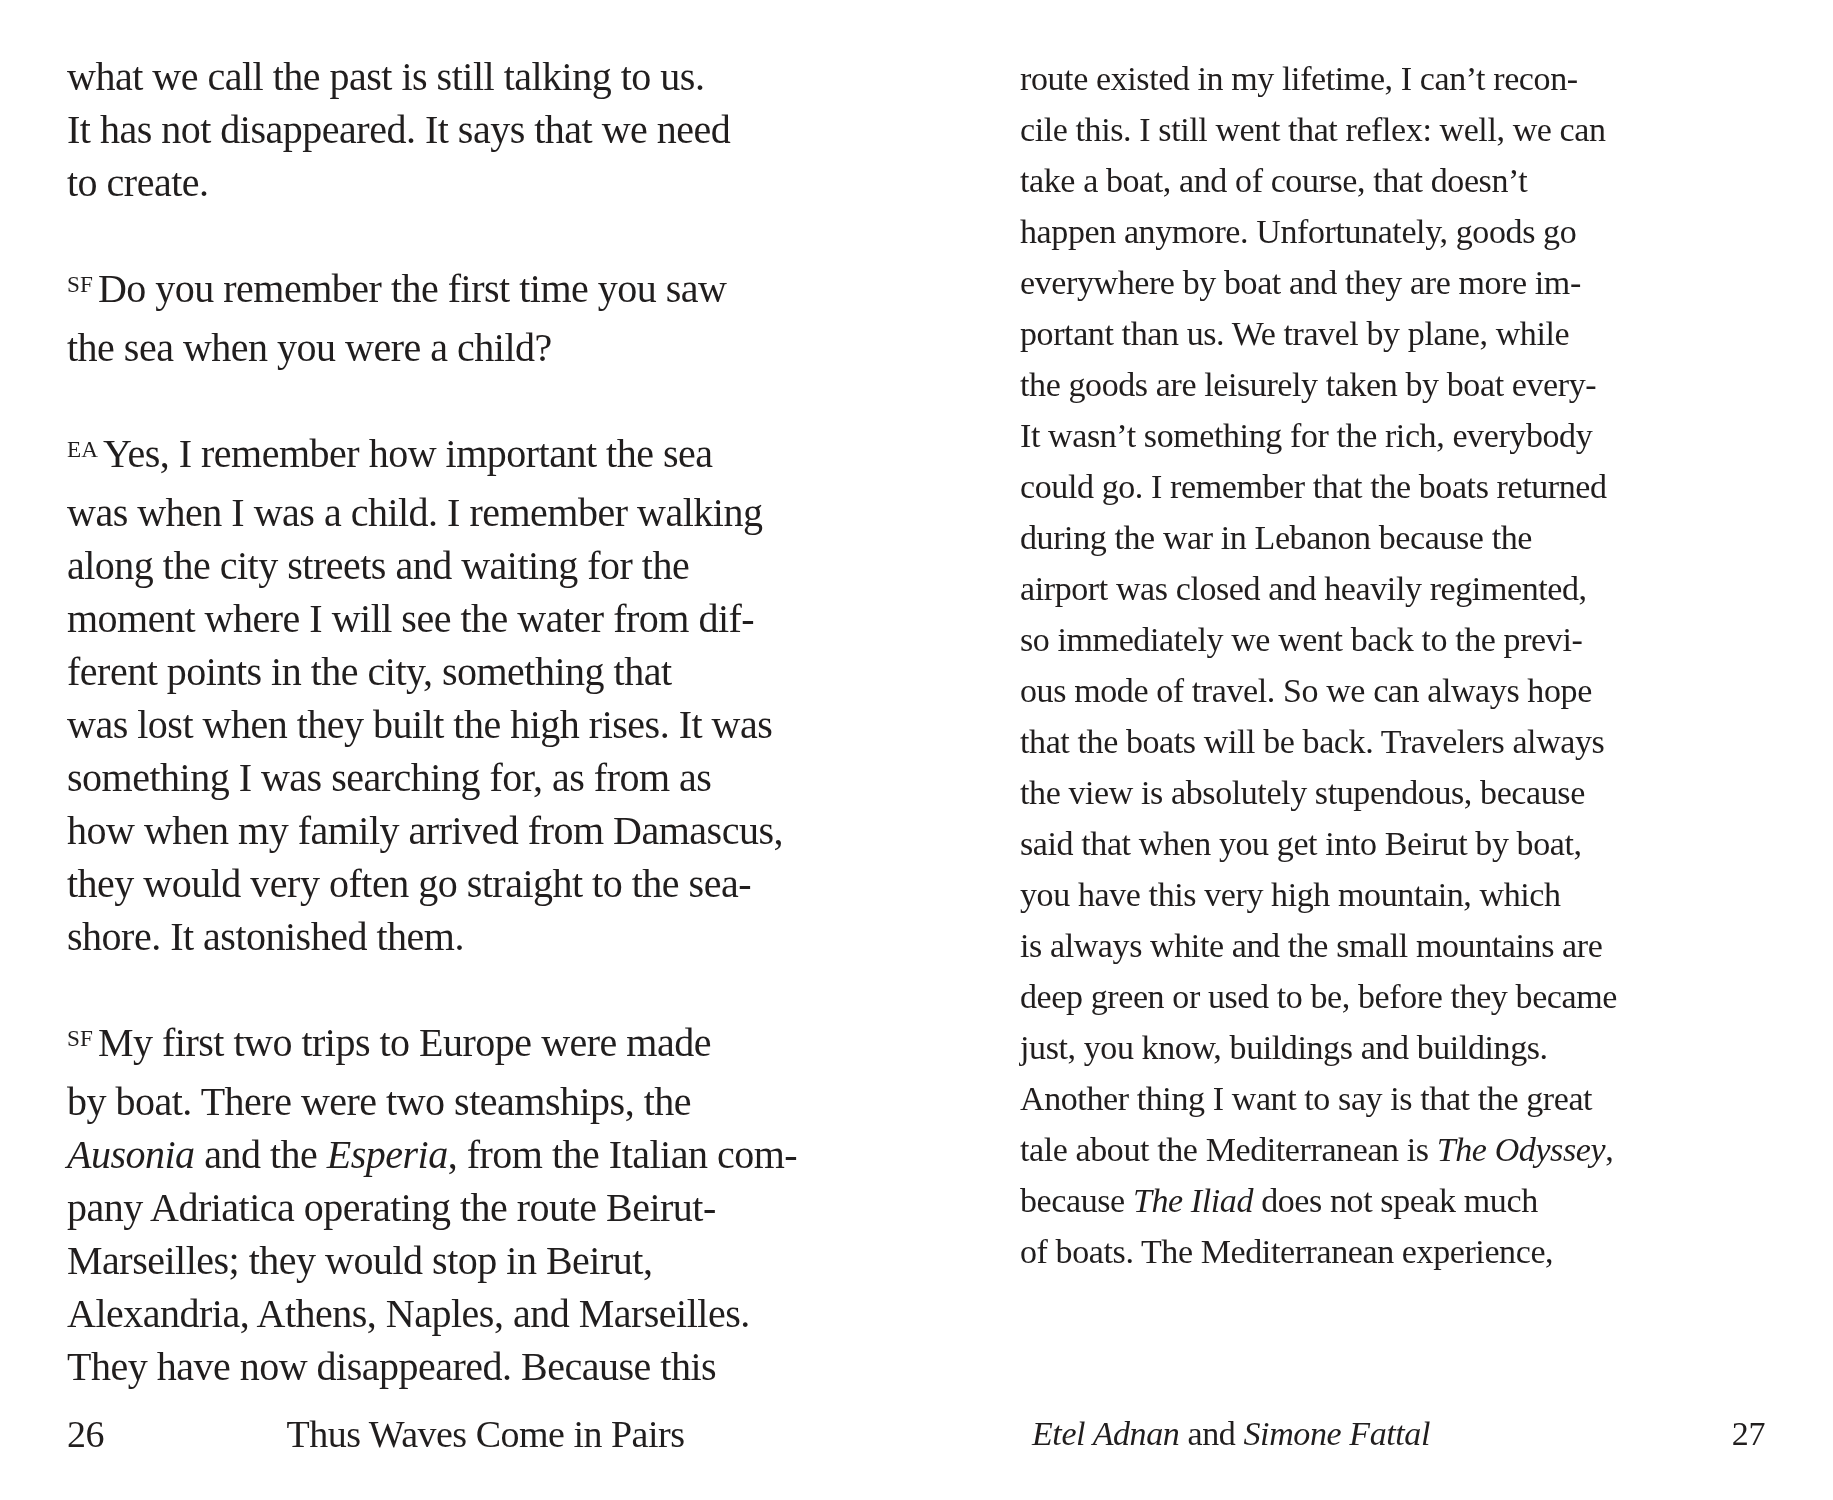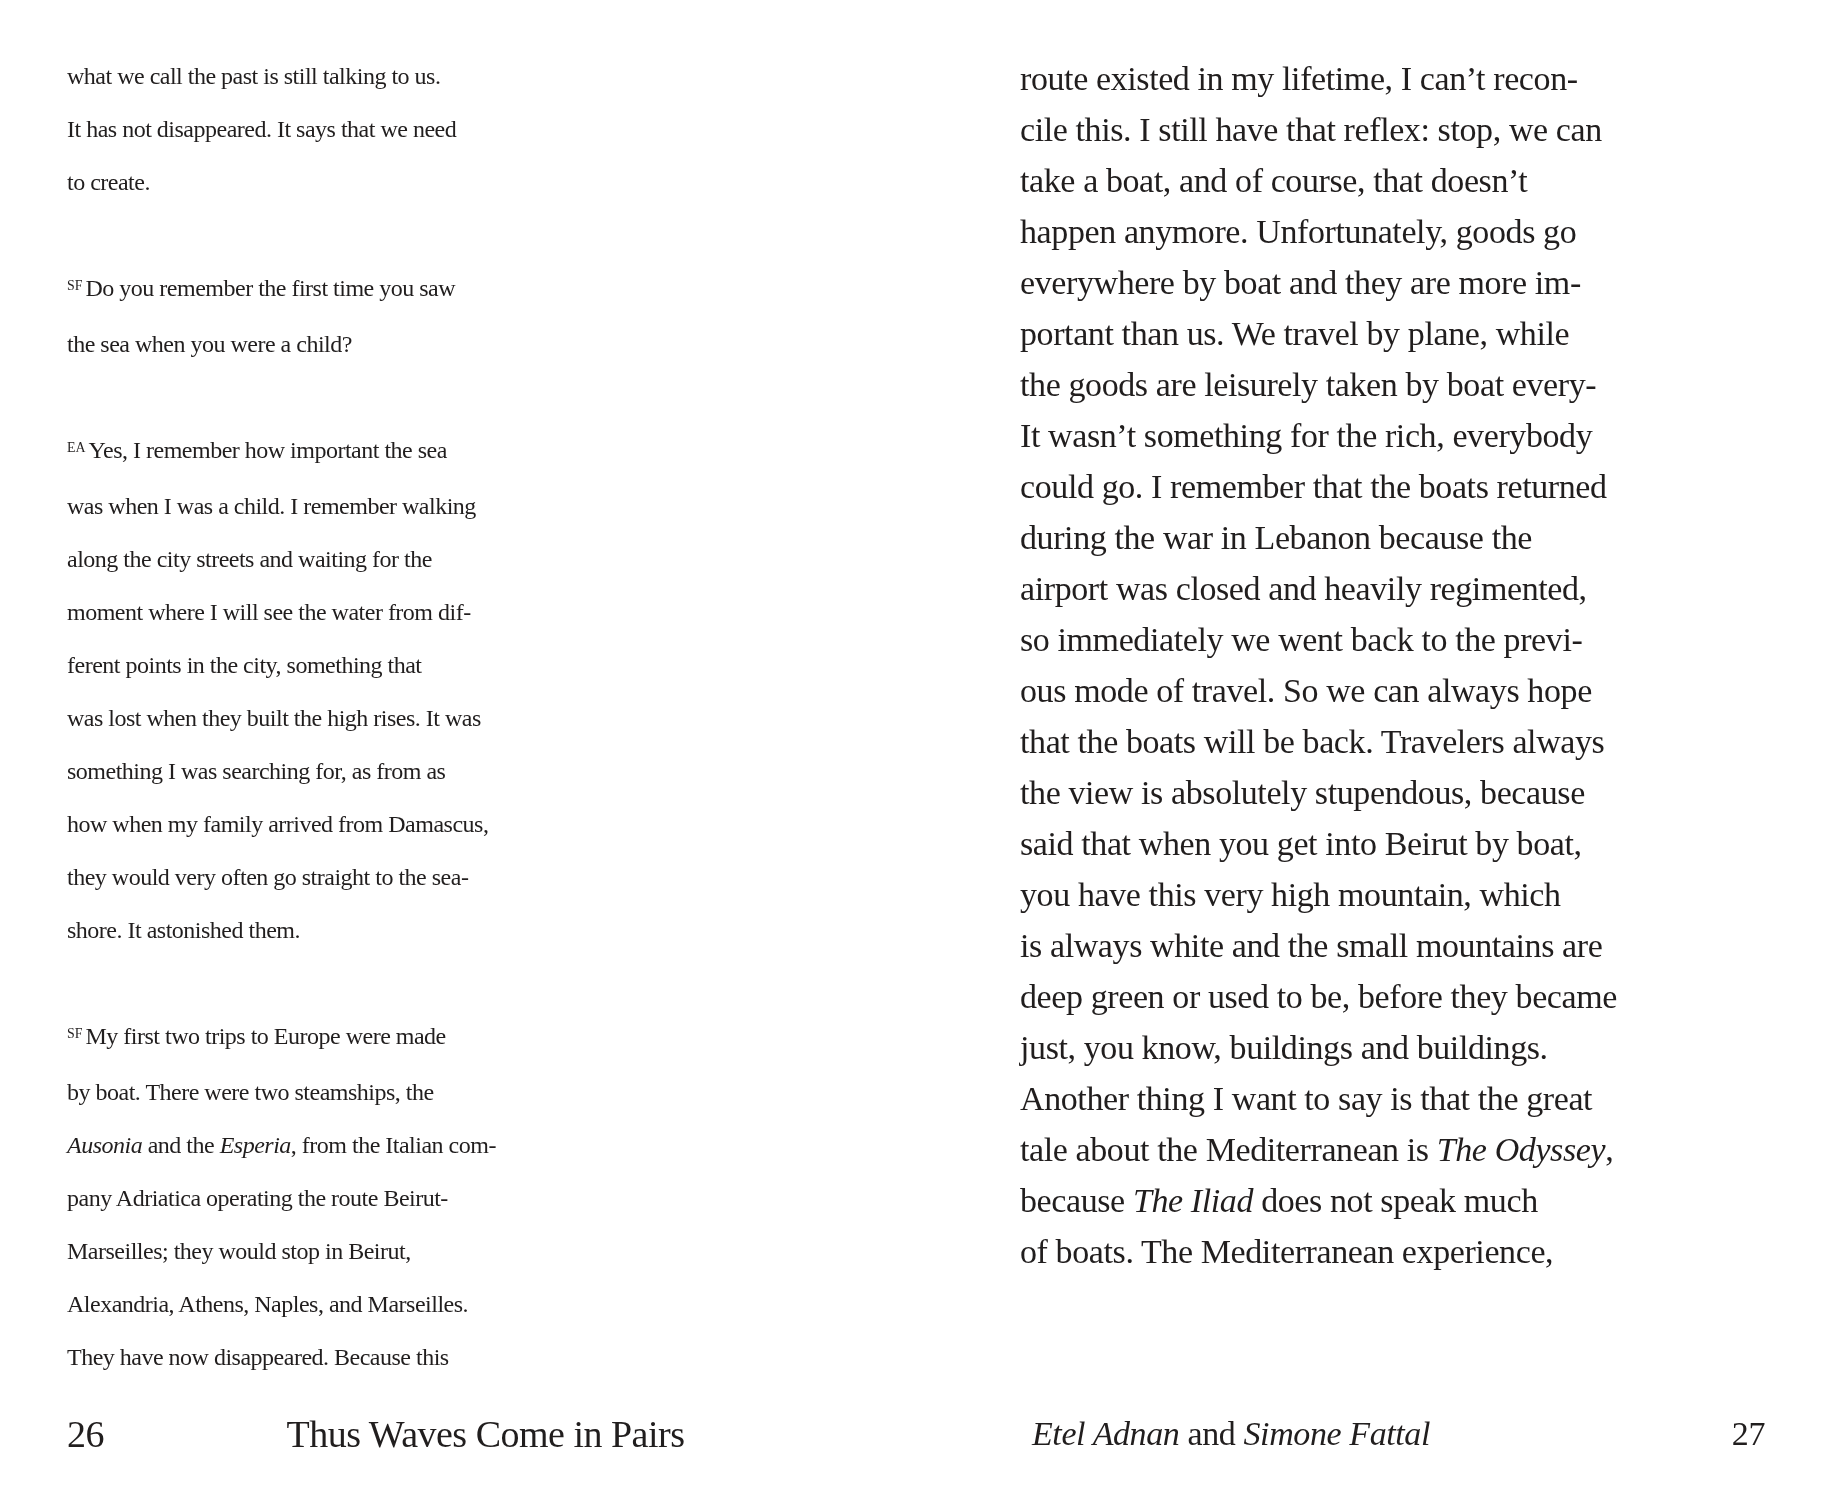--- a/index.html
+++ b/index.html
@@ -11,21 +11,21 @@
     position: relative;
     overflow: hidden;
   }
   .page { position: absolute; top: 0; height: 1500px; }
   .page-left  { left: 0; width: 916px; }
   .page-right { left: 916px; width: 917px; }
 
   .col { position: absolute; }
   .col-left {
     left: 67px; top: 50px; width: 751px;
-    font-size: 24px; line-height: 53px; letter-spacing: -0.5px;
+    font-size: 40px; line-height: 53px; letter-spacing: -0.5px;
   }
   .col-right {
     left: 1020px; top: 53px; width: 730px;
     font-size: 34px; line-height: 51px; letter-spacing: -0.4px;
   }
   .col-left .para + .para { margin-top: 53px; }
   .line { white-space: nowrap; }
   .it { font-style: italic; }
   .speaker {
     font-size: 0.58em;
@@ -83,21 +83,21 @@
       <div class="line"><span>pany Adriatica operating the route Beirut-</span></div>
       <div class="line"><span>Marseilles; they would stop in Beirut,</span></div>
       <div class="line"><span>Alexandria, Athens, Naples, and Marseilles.</span></div>
       <div class="line"><span>They have now disappeared. Because this</span></div>
     </div>
   </div>
 
 <div class="col col-right">
     <div class="para">
       <div class="line"><span>route existed in my lifetime, I can’t recon-</span></div>
-      <div class="line"><span>cile this. I still have that reflex: stop, we can</span></div>
+      <div class="line"><span>cile this. I still went that reflex: well, we can</span></div>
       <div class="line"><span>take a boat, and of course, that doesn’t</span></div>
       <div class="line"><span>happen anymore. Unfortunately, goods go</span></div>
       <div class="line"><span>everywhere by boat and they are more im-</span></div>
       <div class="line"><span>portant than us. We travel by plane, while</span></div>
       <div class="line"><span>the goods are leisurely taken by boat every-</span></div>
       <div class="line"><span>It wasn’t something for the rich, everybody</span></div>
       <div class="line"><span>could go. I remember that the boats returned</span></div>
       <div class="line"><span>during the war in Lebanon because the</span></div>
       <div class="line"><span>airport was closed and heavily regimented,</span></div>
       <div class="line"><span>so immediately we went back to the previ-</span></div>

